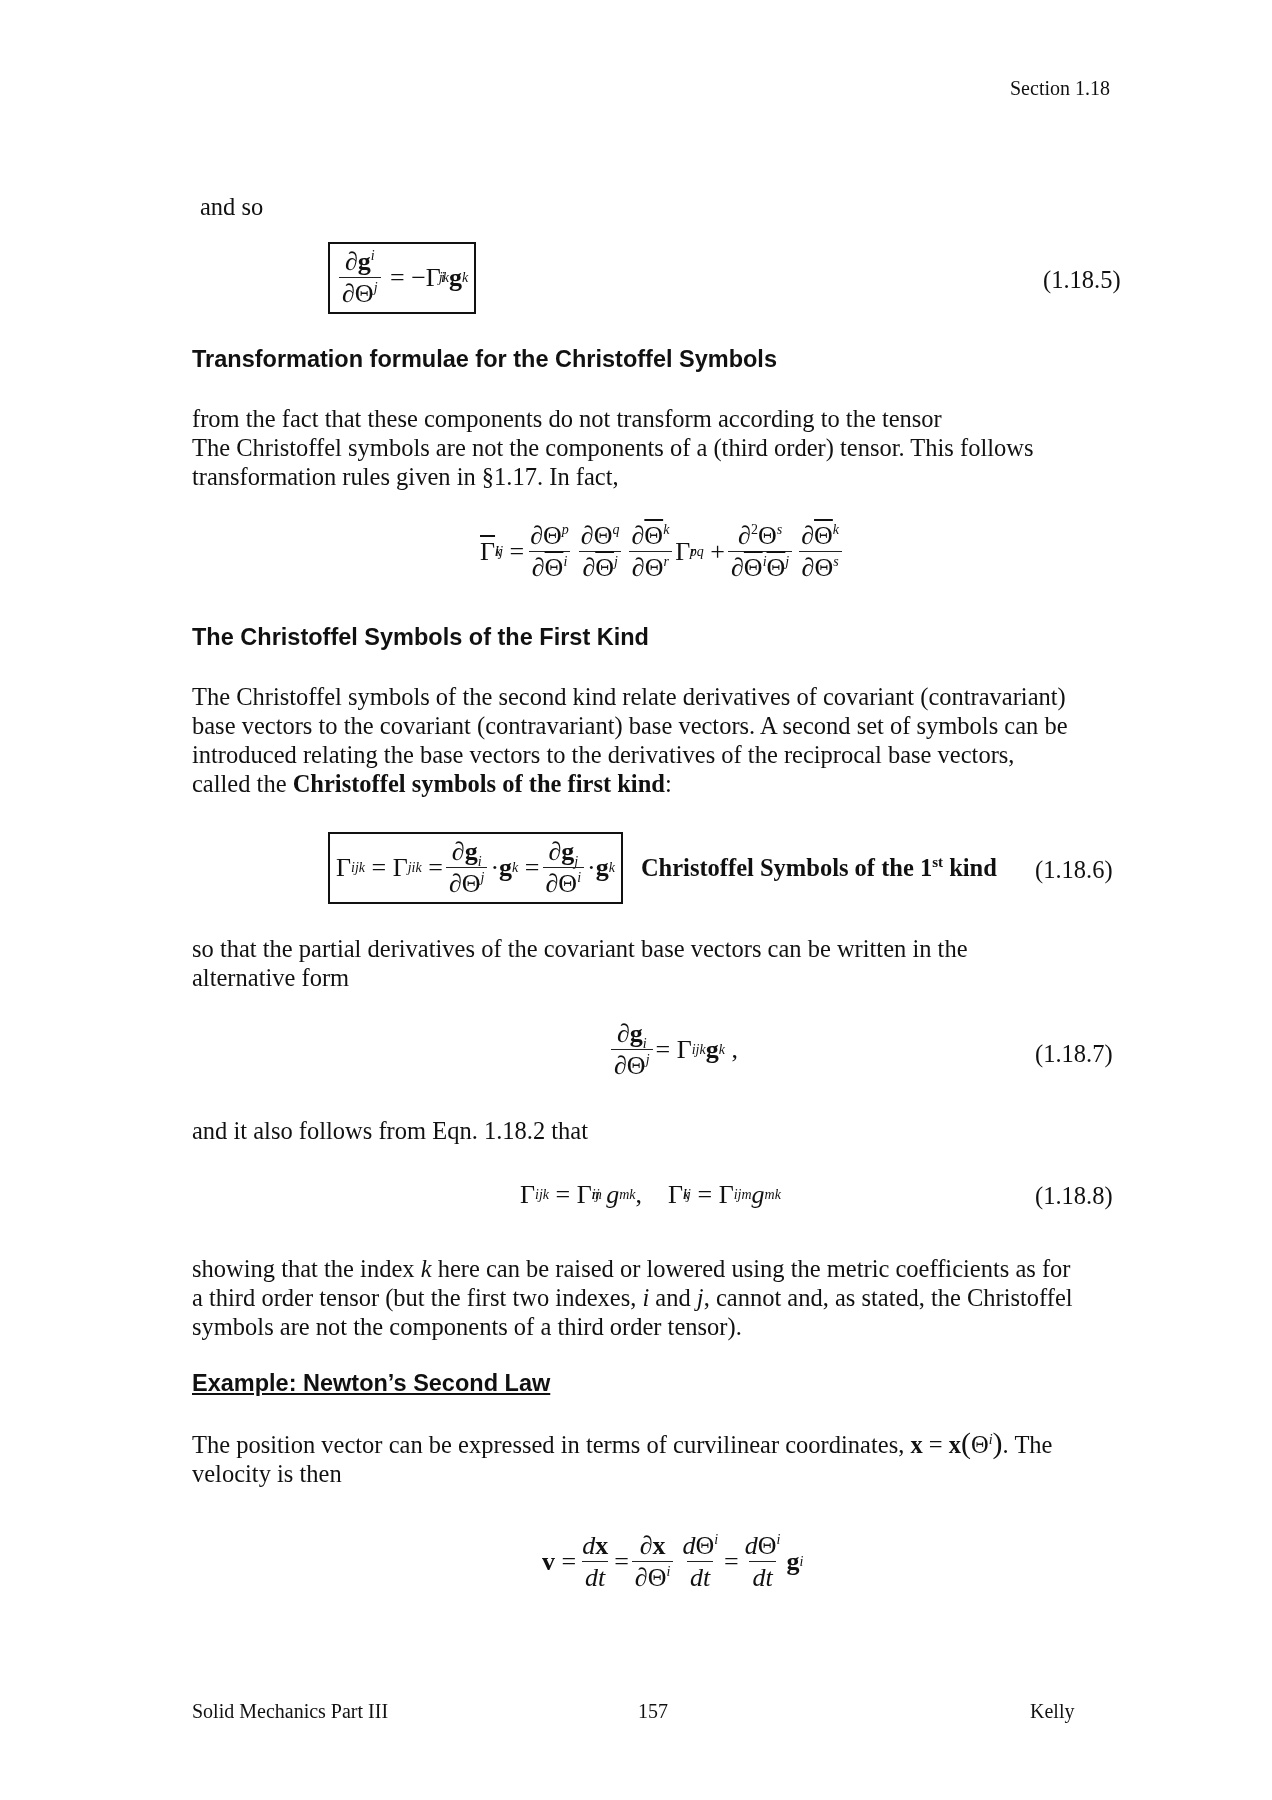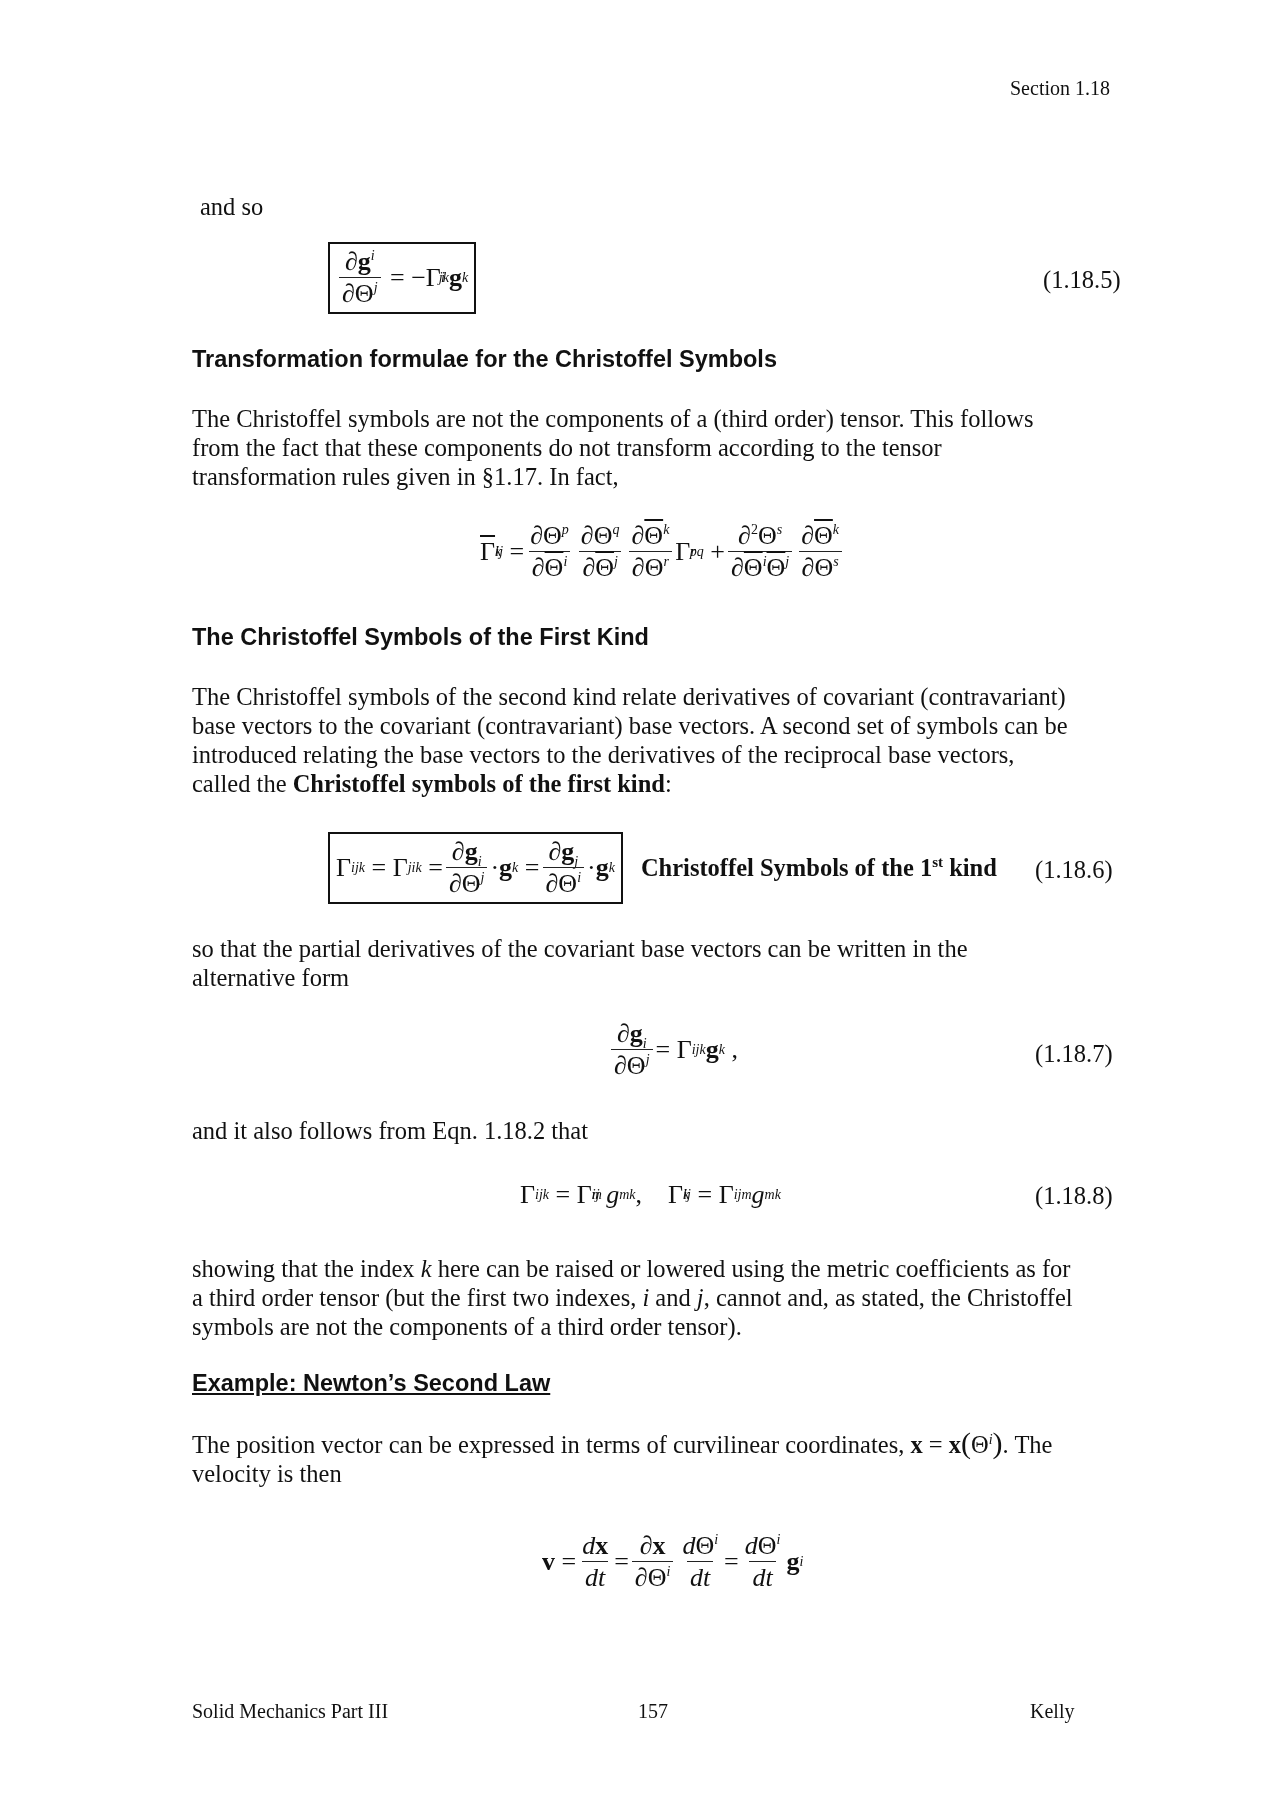--- a/index.html
+++ b/index.html
@@ -33,22 +33,22 @@
         <span class="den"><span class="it">∂</span>Θ<sup>j</sup></span>
       </span>
     &nbsp;= −Γ<sup>i</sup><sub style="margin-left:-6px">jk</sub><span class="bf">g</span><sup>k</sup>
   </span>
   <span style="width:18px;display:inline-block"></span>
 </div>
 <div class="abs eqnum" style="left:1035px; top:266px;margin-left:8px;">(1.18.5)</div>
 
 <div class="abs heading" style="left:192px; top:346px;">Transformation formulae for the Christoffel Symbols</div>
 <div class="abs body-text" style="left:192px; top:404px;">
+  <div>from the fact that these components do not transform according to the tensor</div>
   <div>The Christoffel symbols are not the components of a (third order) tensor.  This follows</div>
-  <div>from the fact that these components do not transform according to the tensor</div>
   <div>transformation rules given in §1.17.  In fact,</div>
 </div>
 
 <div class="abs math" style="left:448px; top:522px;">
   <span class="ov">Γ</span><sup>k</sup><sub style="margin-left:-6px">ij</sub>&nbsp;=
   <span class="frac">
       <span class="num"><span class="it">∂</span>Θ<sup>p</sup></span>
       <span class="den"><span class="it">∂</span><span class="ov">Θ</span><sup>i</sup></span>
     </span>
   <span class="frac">

